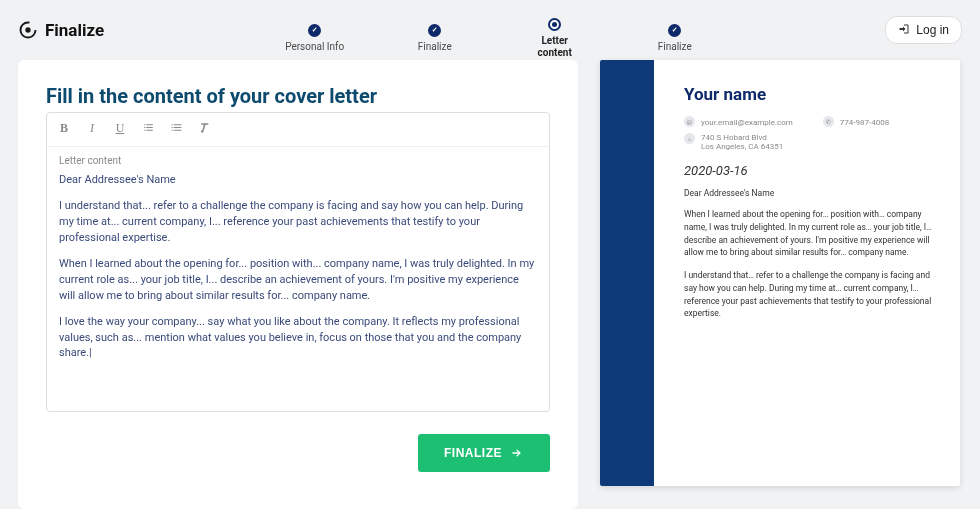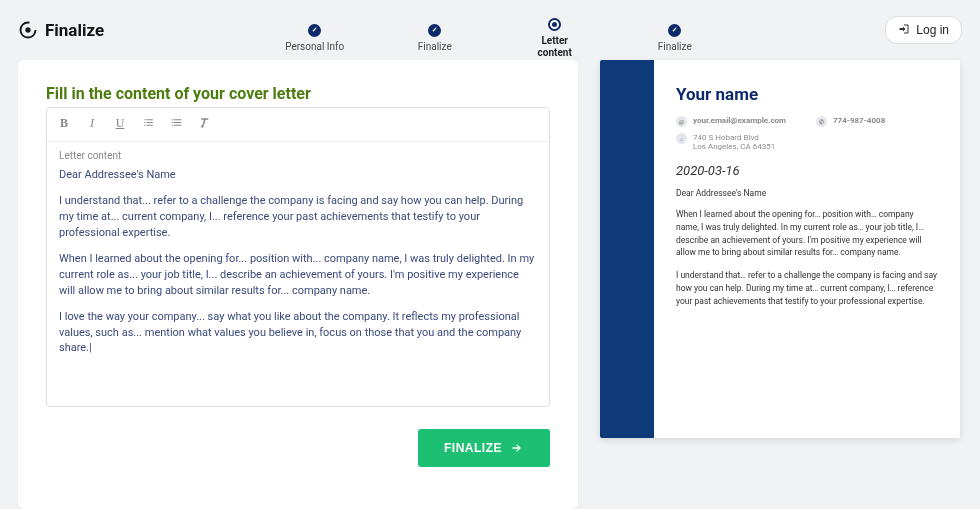--- a/index.html
+++ b/index.html
@@ -122,22 +122,22 @@
 
   
   .editor-panel {
     width: 560px;
     background:#fff;
     border-radius:6px;
     padding: 24px 28px 24px 28px;
     box-shadow: 0 1px 2px rgba(0,0,0,0.04);
   }
   .panel-title {
-    color:#4d7c0f;
-    font-size:16px;
+    color:#0c4a6e;
+    font-size:20px;
     font-weight:700;
     margin-bottom:4px;
   }
   .panel-sub {
     font-size:11px;
     color:#555;
     margin-bottom:14px;
   }
 
   .editor-box {
@@ -196,52 +196,52 @@
   }
 
   
   .preview-wrap {
     flex:1;
     display:flex;
     justify-content:flex-start;
   }
   .preview {
     width: 360px;
-    height: 378px;
+    height: 426px;
     display:flex;
     background:#fff;
     box-shadow: 0 2px 6px rgba(0,0,0,0.12);
     border-radius:2px;
     overflow:hidden;
+    gap:8px;
   }
   .preview-accent {
     width: 54px;
     background:#0f3a7a;
   }
   .preview-body {
     flex:1;
     padding: 24px 22px 10px 22px;
     font-size:9px;
     color:#444;
     overflow:hidden;
   }
   .pv-name {
     color:#0e2a6b;
     font-weight:700;
     font-size:17px;
     margin-bottom:12px;
   }
   .pv-contact {
     display:flex;
-    align-items:flex-start;
+    align-items:flex-end;
     gap:6px;
     font-size:8px;
     color:#8a8a8a;
     margin-bottom:4px;
-    font-weight:bold;
   }
   .pv-contact-row2 {
     display:flex;
     gap:30px;
     margin-bottom:2px;
   }
   .pv-ico{
     width:11px;height:11px;border-radius:50%;background:#e5e7ec;
     display:inline-flex;align-items:center;justify-content:center;
     flex-shrink:0;font-size:6px;color:#888;

